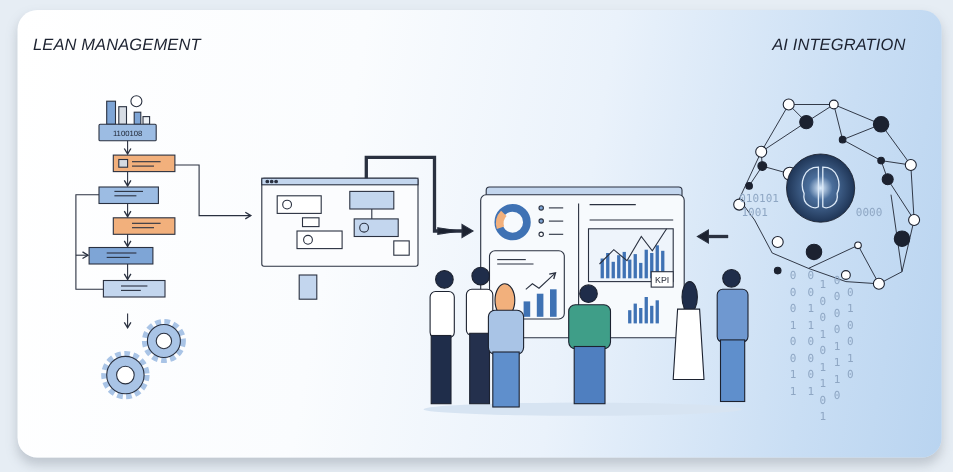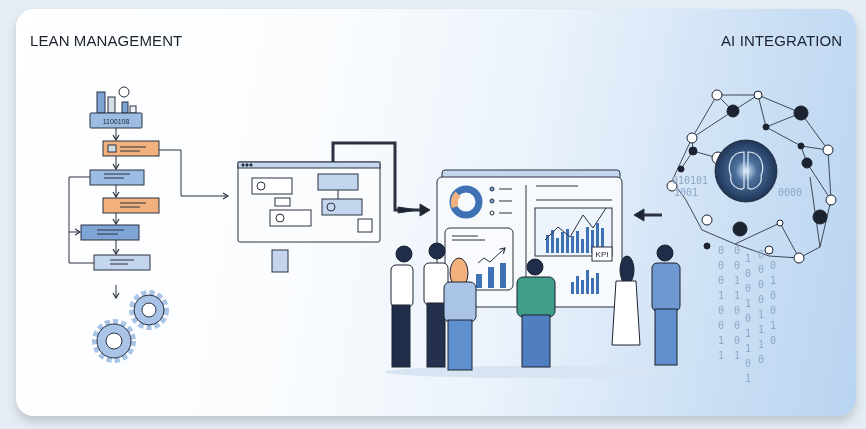--- a/index.html
+++ b/index.html
@@ -9,29 +9,29 @@
     font-family:"Liberation Sans", sans-serif;
     position:relative;
   }
   .card {
     position:absolute; left:16px; top:9px; width:840px; height:407px;
     border-radius:18px;
     background:linear-gradient(100deg,#ffffff 0%,#fafcfe 35%,#eaf2fb 60%,#c9def4 85%,#b9d4f0 100%);
     box-shadow:0 6px 10px rgba(120,130,140,0.35);
     overflow:hidden;
   }
-  .title { position:absolute; font-size:15px; color:#1c2230; letter-spacing:0.1px; }
+  .title { position:absolute; font-size:15px; color:#1c2230; letter-spacing:0.1px;font-style:italic; }
   svg { position:absolute; left:0; top:0; }
 </style>
 </head>
 <body>
 
 <div class="card">
   <div class="title" style="left:14px; top:23px;">LEAN MANAGEMENT</div>
-  <div class="title" style="left:705px; top:23px;">AI INTEGRATION</div>
+  <div class="title" style="left:686px; top:23px;">AI INTEGRATION</div>
 </div>
 
 <svg width="866" height="429" viewBox="0 0 866 429">
   <defs>
     <marker id="arr" markerWidth="8" markerHeight="8" refX="6" refY="4" orient="auto">
       <path d="M1,1 L6,4 L1,7" fill="none" stroke="#2a3140" stroke-width="1.2"></path>
     </marker>
     <radialGradient id="brainGlow" cx="50%" cy="50%" r="50%">
       <stop offset="0%" stop-color="#dfefff"></stop>
       <stop offset="35%" stop-color="#4b6f9c"></stop>

